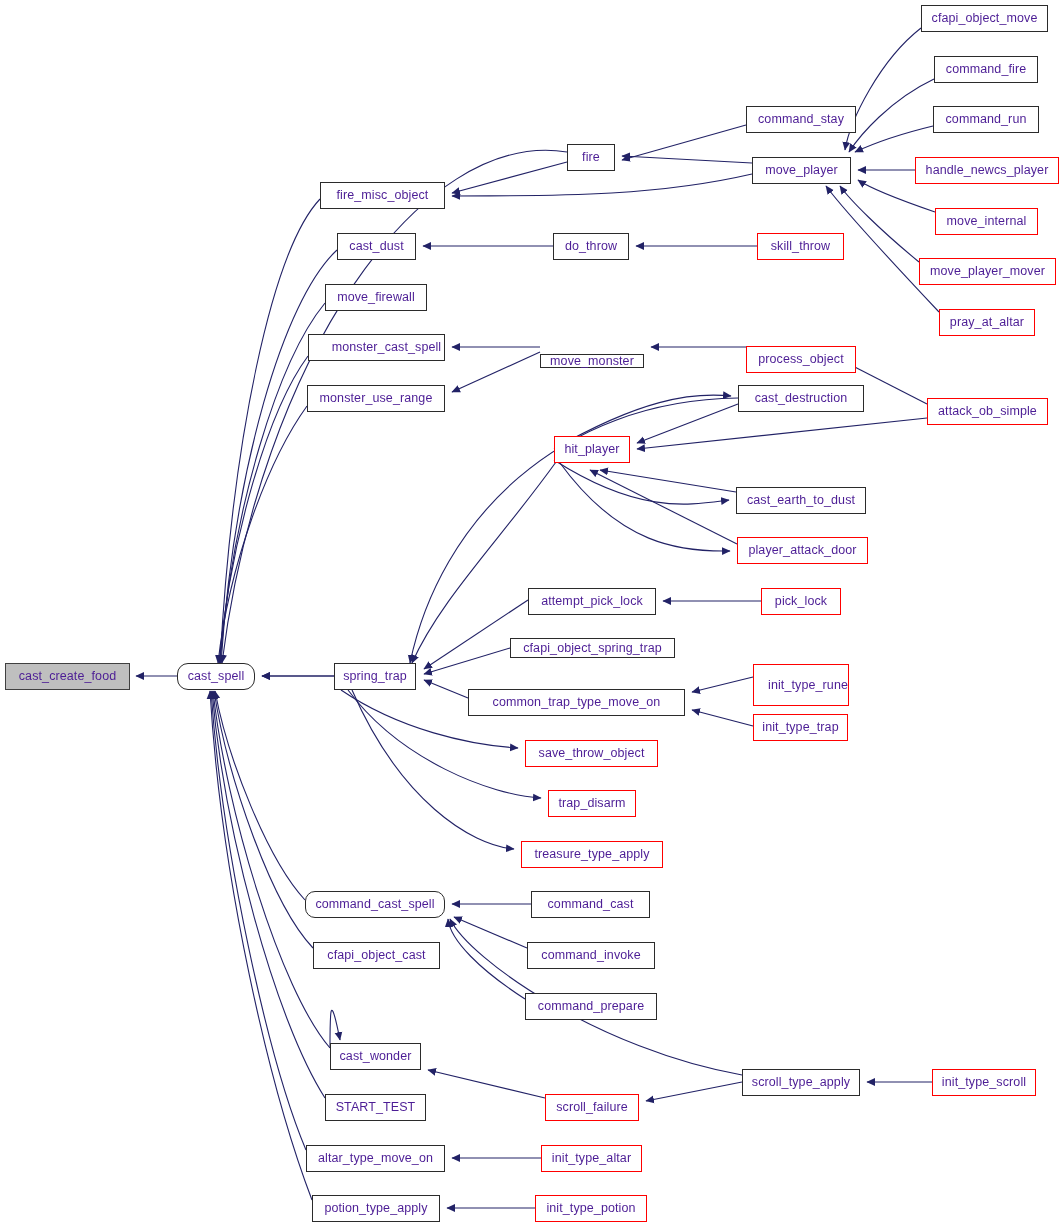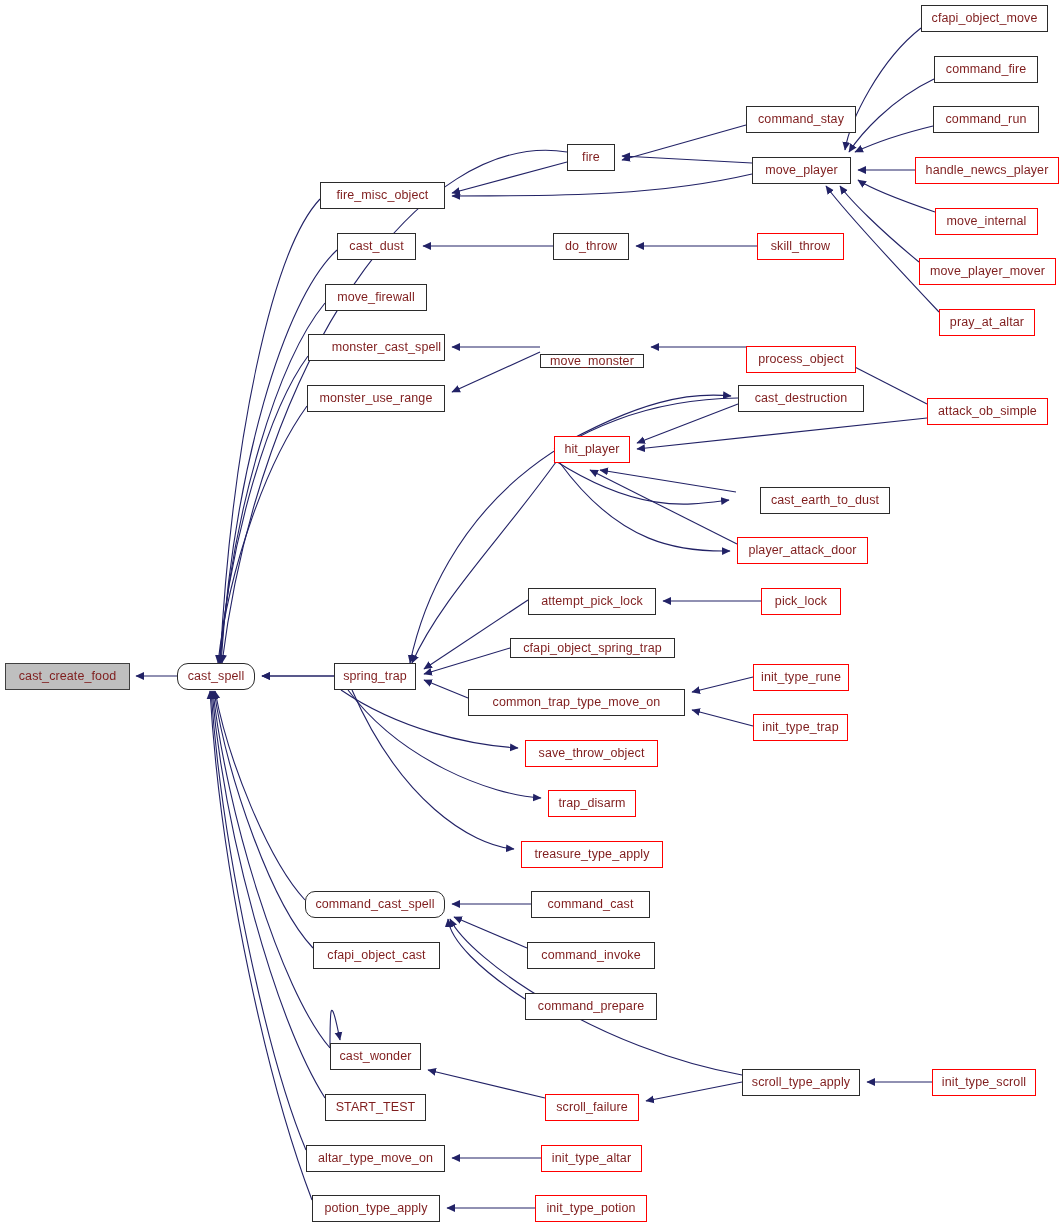--- a/index.html
+++ b/index.html
@@ -11,21 +11,21 @@
     background:#ffffff;
     font-family:"Liberation Sans", sans-serif;
     overflow:hidden;
   }
   #edges{position:absolute;left:0;top:0;width:1064px;height:1228px;}
   .node{
     position:absolute;
     box-sizing:border-box;
     border:1px solid #2b2b2b;
     background:#ffffff;
-    color:#7f1d1d;
+    color:#4c1d95;
     font-size:12.5px;
     line-height:1;
     display:flex;
     align-items:center;
     justify-content:center;
     white-space:nowrap;
     z-index:5;
     letter-spacing:0.1px;
   }
   .node.red{border-color:#ff0000;}
@@ -170,39 +170,39 @@
       </div>
       <div class="node" style="left: 738px; top: 385px; width: 126px; height: 27px;">
         <span>cast_destruction</span>
       </div>
       <div class="node red" style="left: 927px; top: 398px; width: 121px; height: 27px;">
         <span>attack_ob_simple</span>
       </div>
       <div class="node red" style="left: 554px; top: 436px; width: 76px; height: 27px;">
         <span>hit_player</span>
       </div>
-      <div class="node" style="left: 736px; top: 487px; width: 130px; height: 27px; margin-left: 24px;">
+      <div class="node" style="left: 736px; top: 487px; width: 130px; height: 27px;">
         <span>cast_earth_to_dust</span>
       </div>
       <div class="node red" style="left: 737px; top: 537px; width: 131px; height: 27px;">
         <span>player_attack_door</span>
       </div>
       <div class="node" style="left: 528px; top: 588px; width: 128px; height: 27px;">
         <span>attempt_pick_lock</span>
       </div>
       <div class="node red" style="left: 761px; top: 588px; width: 80px; height: 27px;">
         <span>pick_lock</span>
       </div>
       <div class="node" style="left: 510px; top: 638px; width: 165px; height: 20px;">
         <span>cfapi_object_spring_trap</span>
       </div>
       <div class="node" style="left: 468px; top: 689px; width: 217px; height: 27px;">
         <span>common_trap_type_move_on</span>
       </div>
-      <div class="node red" style="left: 753px; top: 664px; width: 96px; height: 27px;">
+      <div class="node red" style="left: 753px; top: 664px; width: 96px; height: 42px; justify-content: flex-end;">
         <span>init_type_rune</span>
       </div>
       <div class="node red" style="left: 753px; top: 714px; width: 95px; height: 27px;">
         <span>init_type_trap</span>
       </div>
       <div class="node red" style="left: 525px; top: 740px; width: 133px; height: 27px;">
         <span>save_throw_object</span>
       </div>
       <div class="node red" style="left: 548px; top: 790px; width: 88px; height: 27px;">
         <span>trap_disarm</span>

